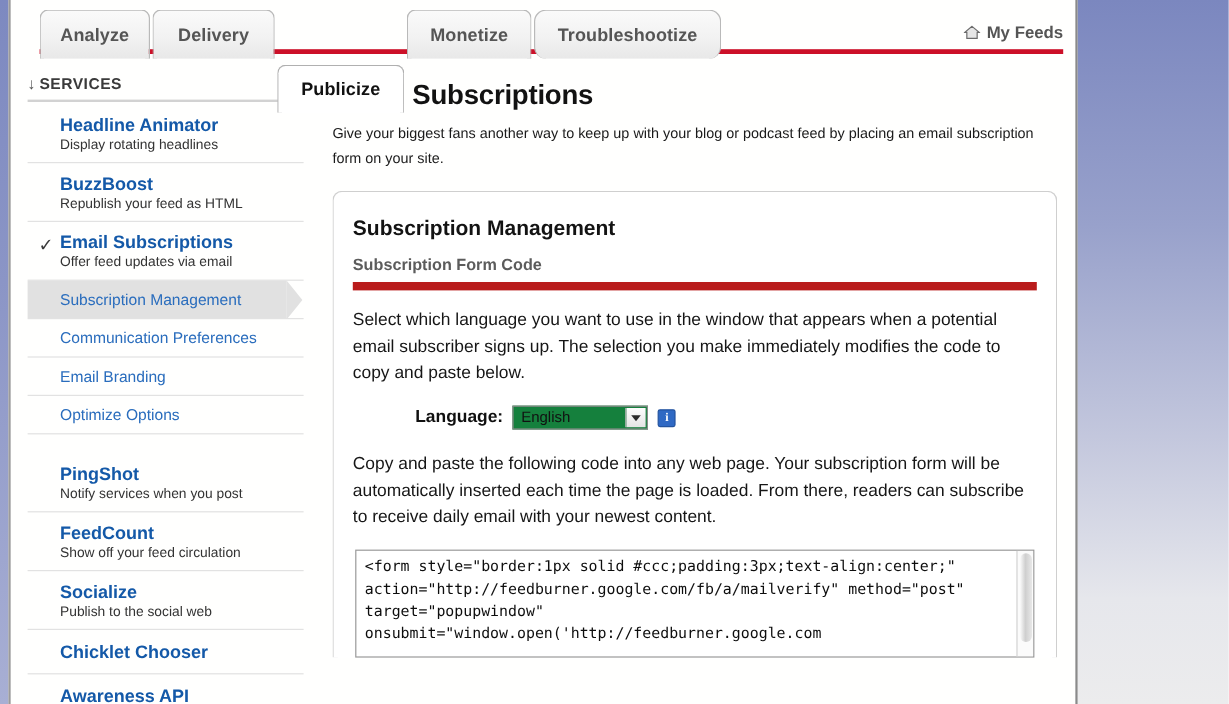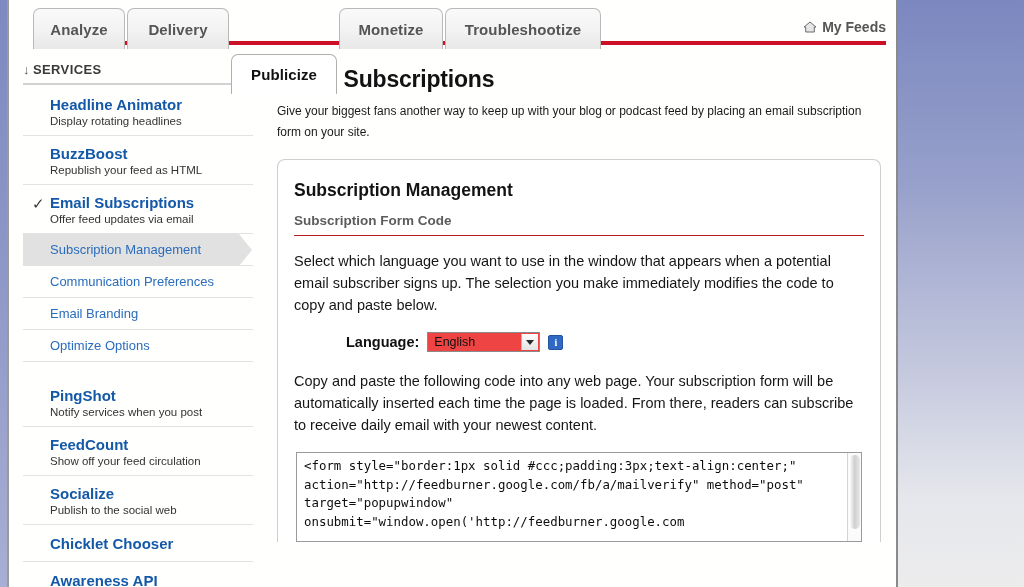--- a/index.html
+++ b/index.html
@@ -58,21 +58,21 @@
     color:#111111;
     top:6px; height:40px;
     border-color:#b0b0b0;
     z-index:5;
     margin-top:48px;
   }
   #tab-0 { left:24px;  width:92px;  }
   #tab-1 { left:118px; width:102px; }
   #tab-2 { left:222px; width:106px; }
   #tab-3 { left:330px; width:104px; }
-  #tab-4 { left:436px; width:156px; }
+  #tab-4 { left:436px; width:156px;border-radius:10px; }
 
   #my-feeds {
     position:absolute; right:10px; top:19px;
     display:flex; align-items:flex-start; gap:5px;
     font-size:14px; font-weight:bold; color:#555555;
     cursor:pointer;
   }
   #my-feeds .home-glyph {
     width:14px; height:12px; display:inline-block; position:relative; top:1px;
   }
@@ -160,38 +160,38 @@
     border-radius:8px 8px 0 0;
     padding:20px 16px 0 16px;
   }
   #panel-title {
     font-size:17.5px; font-weight:bold; color:#131313;
     margin:0 0 12px 0;
   }
   #panel-sub {
     font-size:13.5px; font-weight:bold; color:#5c5c5c;
     padding-bottom:7px;
-    border-bottom:1px solid #b91c1c;
+    border-bottom:7px solid #b91c1c;
     margin:0 0 14px 0;
   }
   .body-text {
     font-size:14.5px; color:#161616; line-height:22px;
     margin:0 0 16px 0; width:570px;
   }
 
   #lang-row {
     display:flex; align-items:center; gap:8px;
     margin:0 0 18px 52px;
   }
   #lang-label { font-size:14.5px; font-weight:bold; color:#101010; }
   #lang-select {
     position:relative;
     width:113px; height:20px;
     border:1px solid #8a8a8a;
-    background:#ef4444;
+    background:#15803d;
     font-size:12.5px; color:#111;
     display:flex; align-items:center;
     padding-left:6px;
     cursor:pointer;
   }
   #lang-select .arrowbox {
     position:absolute; right:1px; top:1px; bottom:1px; width:17px;
     background:linear-gradient(to bottom,#fdfdfd,#e4e4e4);
     border-left:1px solid #b5b5b5;
     display:flex; align-items:center; justify-content:center;

